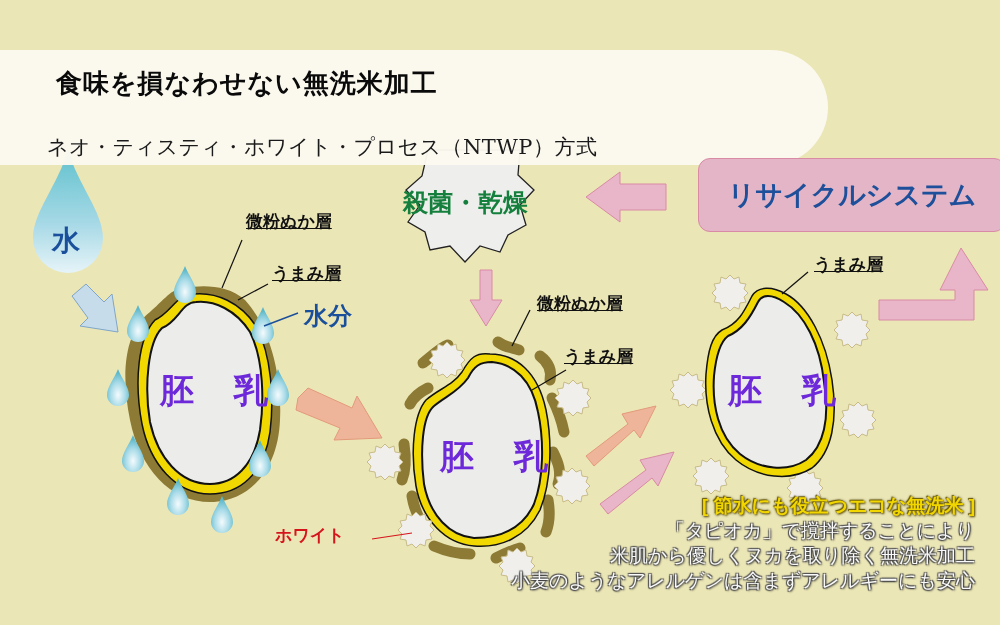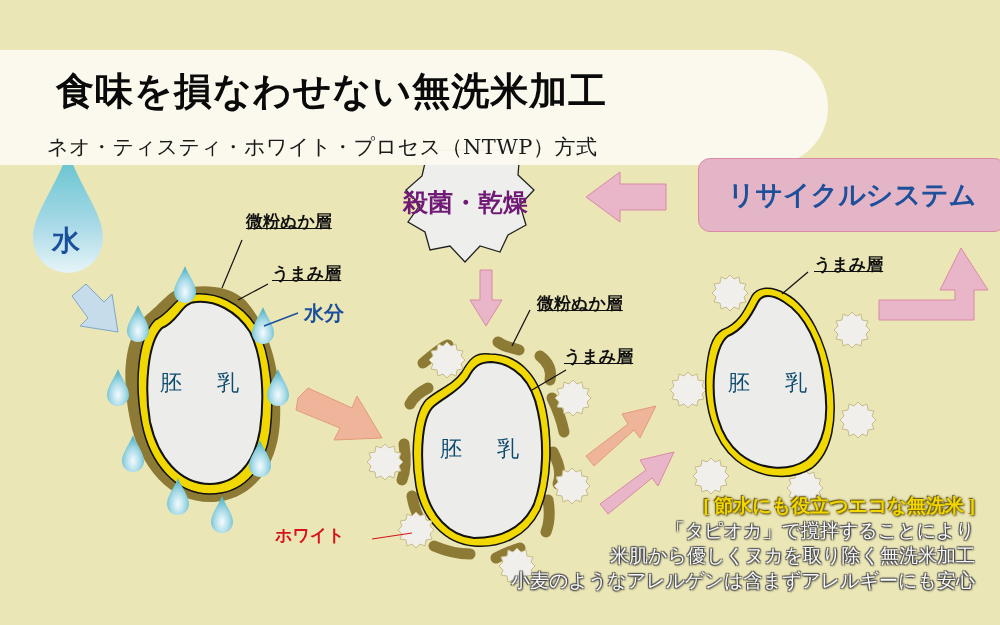--- a/index.html
+++ b/index.html
@@ -1,31 +1,31 @@
 <!DOCTYPE html>
 <html><head>
 <meta charset="utf-8">
 <style>
   html, body { margin: 0; padding: 0; }
   body { width: 1000px; height: 625px; overflow: hidden; background: #ebe6b6; position: relative; font-family: "DejaVu Sans", sans-serif; }
   .abs { position: absolute; }
   #stage { position: absolute; left: 0; top: 0; width: 1000px; height: 625px; }
   .title-banner { left: -40px; top: 50px; width: 868px; height: 115px; background: #fbf9f0; border-radius: 0 58px 58px 0; opacity: 0.97; }
-  .title { left: 56px; top: 66px; font-family: "DejaVu Serif", serif; font-weight: bold; font-size: 38px; color: #0a0a0a; letter-spacing: 1px; white-space: nowrap; }
+  .title { left: 56px; top: 66px; font-family: "DejaVu Serif", serif; font-weight: bold; font-size: 26px; color: #0a0a0a; letter-spacing: 1px; white-space: nowrap; }
   .subtitle { left: 47px; top: 120px; font-family: "DejaVu Serif", serif; font-size: 21px; color: #1a1a1a; white-space: nowrap; letter-spacing: 0.5px; margin-top: 13px; }
   .lbl { font-weight: bold; font-size: 17px; color: #111; white-space: nowrap; text-decoration: underline; }
-  .lbl-blue { color: #1a4f9c; font-weight: bold; font-size: 20px; white-space: nowrap; }
+  .lbl-blue { color: #1a4f9c; font-weight: bold; font-size: 24px; white-space: nowrap; }
   .lbl-red { color: #d6141c; font-weight: bold; font-size: 17px; white-space: nowrap; }
-  .step-label { font-weight: bold; font-size: 25px; color: #701a75; white-space: nowrap; }
+  .step-label { font-weight: bold; font-size: 25px; color: #15803d; white-space: nowrap; }
   .recycle-box { left: 698px; top: 158px; width: 308px; height: 74px; background: #e3b5c6; border: 1.5px solid #d98aa5; border-radius: 12px; box-sizing: border-box; display: flex; align-items: center; justify-content: center; }
   .recycle-text { color: #1d4f9a; font-size: 27px; font-weight: bold; white-space: nowrap; }
-  .eco { right: 25px; text-align: right; font-family: Liberation Serif, serif; white-space: nowrap; }
+  .eco { right: 25px; text-align: right; font-family: Liberation Sans, sans-serif; white-space: nowrap; }
   .eco-title { top: 493px; font-size: 19px; font-weight: bold; color: #f2d600; text-shadow: 1px 1px 2px #6b5a00, -1px -1px 1px #6b5a00, 0 0 3px #444; }
   .eco-line { font-size: 19px; color: #fafafa; text-shadow: 1px 1px 2px #333, -1px -1px 1px #555, 1px -1px 1px #555, -1px 1px 1px #555; }
-  .grain-text { font-weight: normal; font-size: 22px; color: #0c4a6e; white-space: nowrap; letter-spacing: 14px; }
+  .grain-text { font-weight: bold; font-size: 34px; color: #6d28d9; white-space: nowrap; letter-spacing: 14px; }
 </style>
 </head>
 <body>
 
 <svg id="stage" width="1000" height="625" viewBox="0 0 1000 625" xmlns="http://www.w3.org/2000/svg">
   <defs>
     <radialGradient id="dropGrad" cx="50%" cy="70%" r="60%">
       <stop offset="0%" stop-color="#f4fbfd"></stop>
       <stop offset="55%" stop-color="#a9dbe8"></stop>
       <stop offset="100%" stop-color="#5cb8c9"></stop>

